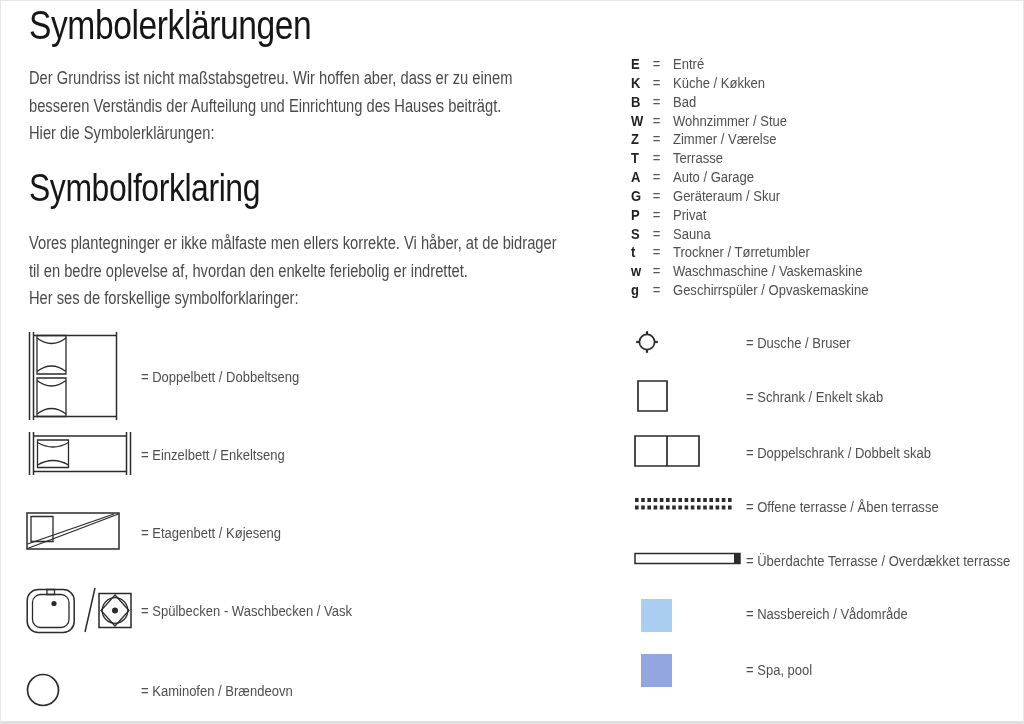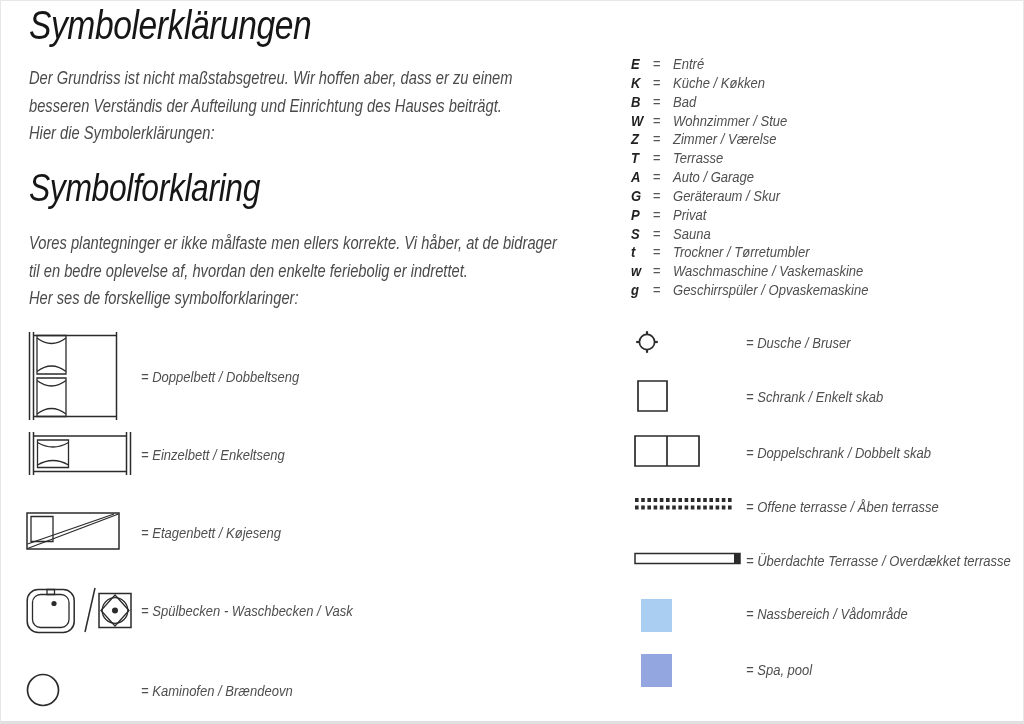--- a/index.html
+++ b/index.html
@@ -5,21 +5,20 @@
   html,body{margin:0;padding:0;background:#f4f4f4;}
   #page{
     position:relative;
     width:1024px;height:724px;
     background:#ffffff;
     border:1px solid #e7e7e7;
     border-bottom:3px solid #e0e0e0;
     box-sizing:border-box;
     font-family:"Liberation Sans", sans-serif;
     overflow:hidden;
-    font-style:italic;
   }
   .cond{transform:scaleX(0.84);transform-origin:0 0;white-space:nowrap;}
   .abs{position:absolute;}
   h1.pagetitle{
     margin:0;font-size:40px;font-weight:400;color:#161616;
     letter-spacing:-0.5px;line-height:44px;
   }
   .bodytext{
     font-size:17.5px;line-height:27.5px;color:#4a4a4a;
   }

